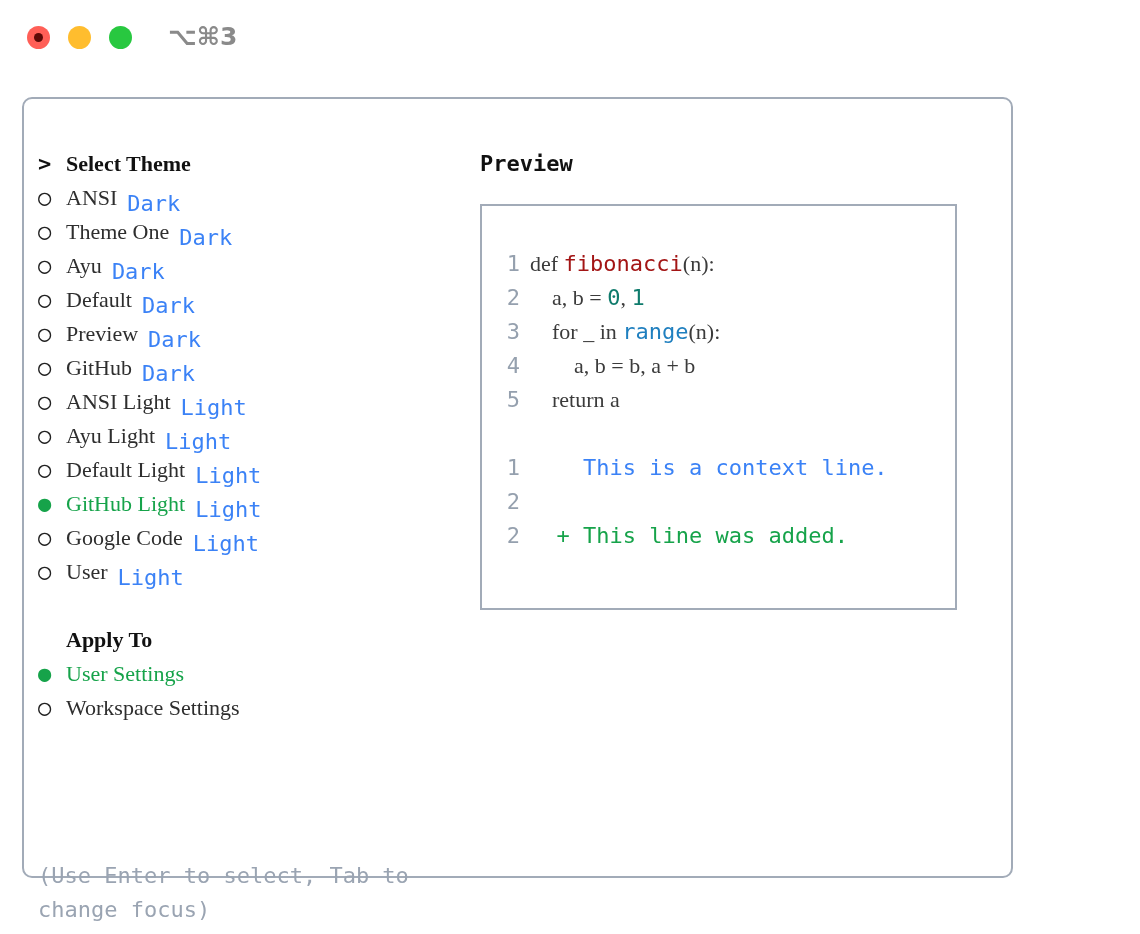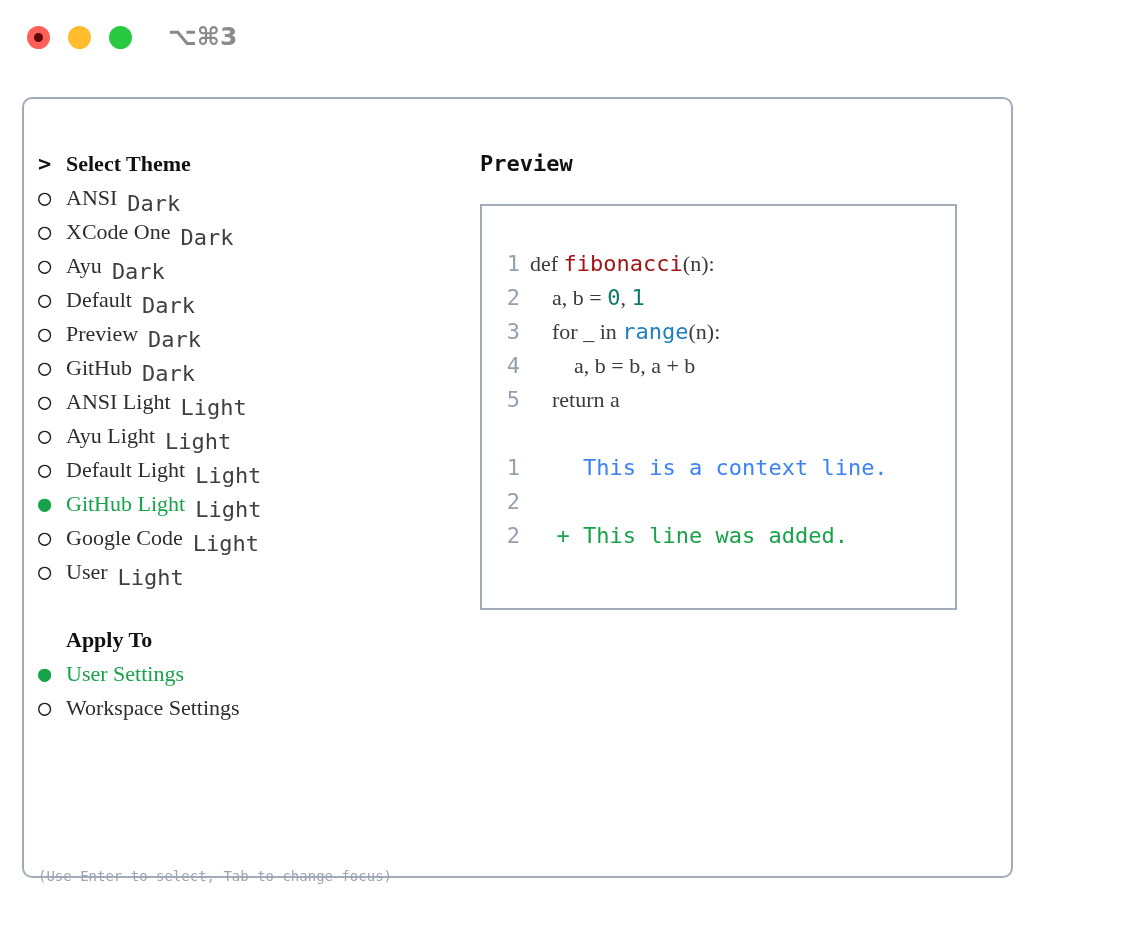--- a/index.html
+++ b/index.html
@@ -90,29 +90,29 @@
     flex: 0 0 28px;
     font-size: 22px;
     color: #222222;
     text-align: left;
   }
   .marker-bold { font-weight: bold; color: #111111; }
   .marker-sel  { color: #16a34a; }
   .label       { color: #2e2e2e; font-family: Liberation Serif, serif; }
   .label-head  { font-weight: bold; color: #111111; }
   .label-sel   { color: #16a34a; }
-  .variant     { color: #404040; margin-left: 10px; margin-top: 11px; }
+  .variant     { color: #3b82f6; margin-left: 10px; margin-top: 11px; }
   .spacer-row  { height: 34px; }
 
   .hint {
     position: absolute;
     left: 14px;
     top: 760px;
     width: 420px;
-    font-size: 14px;
+    font-size: 22px;
     line-height: 34px;
     color: #9aa4b2;
   }
 
   
   .right-col {
     position: absolute;
     left: 456px;
     top: 48px;
     width: 490px;
@@ -175,21 +175,21 @@
   </div>
   <div class="shortcut">⌥⌘3</div>
 </div>
 
 <div class="panel">
 
   <div class="left-col">
     <div id="theme-rows">
         <div class="row"><span class="marker marker-bold">&gt;</span><span class="label label-head">Select Theme</span></div>
         <div class="row"><span class="marker ">○</span><span class="label ">ANSI</span><span class="variant">Dark</span></div>
-        <div class="row"><span class="marker ">○</span><span class="label ">XCode One</span><span class="variant">Dark</span></div>
+        <div class="row"><span class="marker ">○</span><span class="label ">Theme One</span><span class="variant">Dark</span></div>
         <div class="row"><span class="marker ">○</span><span class="label ">Ayu</span><span class="variant">Dark</span></div>
         <div class="row"><span class="marker ">○</span><span class="label ">Default</span><span class="variant">Dark</span></div>
         <div class="row"><span class="marker ">○</span><span class="label ">Preview</span><span class="variant">Dark</span></div>
         <div class="row"><span class="marker ">○</span><span class="label ">GitHub</span><span class="variant">Dark</span></div>
         <div class="row"><span class="marker ">○</span><span class="label ">ANSI Light</span><span class="variant">Light</span></div>
         <div class="row"><span class="marker ">○</span><span class="label ">Ayu Light</span><span class="variant">Light</span></div>
         <div class="row"><span class="marker ">○</span><span class="label ">Default Light</span><span class="variant">Light</span></div>
         <div class="row"><span class="marker marker-sel">●</span><span class="label label-sel">GitHub Light</span><span class="variant">Light</span></div>
         <div class="row"><span class="marker ">○</span><span class="label ">Google Code</span><span class="variant">Light</span></div>
         <div class="row"><span class="marker ">○</span><span class="label ">User</span><span class="variant">Light</span></div>

